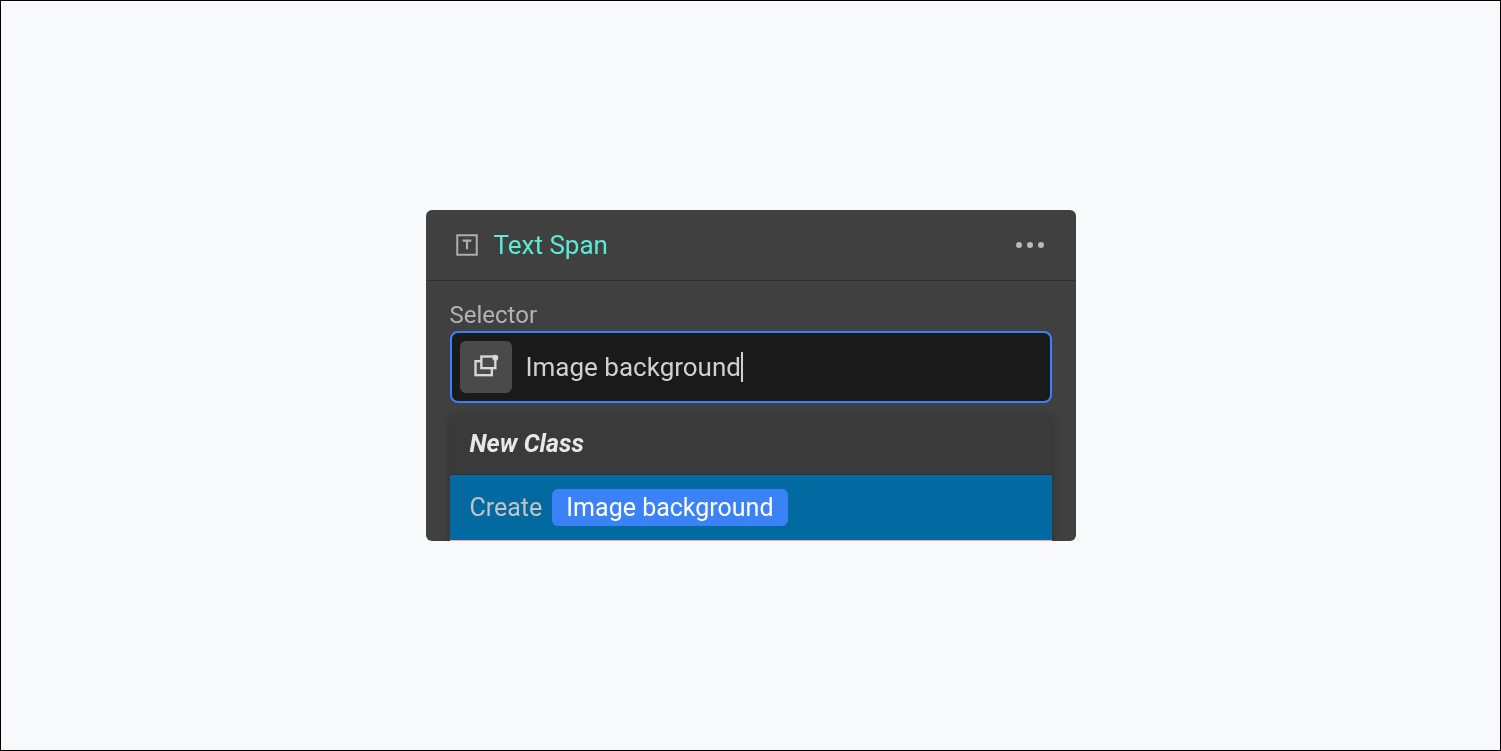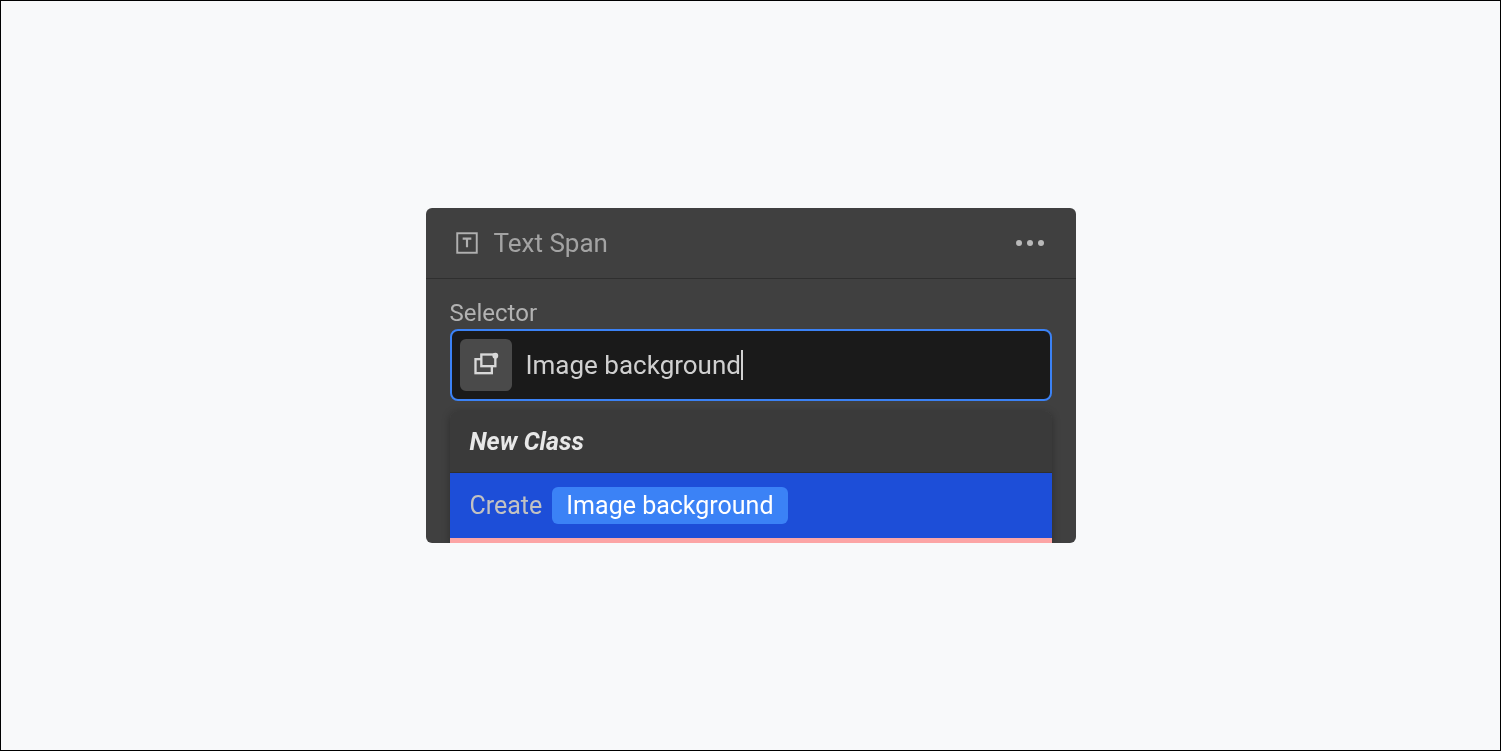--- a/index.html
+++ b/index.html
@@ -36,21 +36,21 @@
       height: 26px;
       display: flex;
       align-items: center;
       justify-content: center;
     }
     .text-span-icon svg {
       width: 26px;
       height: 26px;
     }
     .panel-title {
-      color: #a3a3a3;
+      color: #5eead4;
       font-size: 26px;
       font-weight: 400;
     }
     .more-button {
       display: flex;
       gap: 5px;
       cursor: pointer;
       padding: 4px;
     }
     .more-button .dot {
@@ -115,27 +115,27 @@
     .dropdown-header {
       background: #3a3a3a;
       padding: 16px 20px;
       color: #e8e8e8;
       font-size: 25px;
       font-weight: 700;
       border-bottom: 1px solid #2f2f2f;
       font-style: italic;
     }
     .dropdown-item {
-      background: #1d4ed8;
+      background: #0369a1;
       padding: 14px 20px;
       display: flex;
       align-items: center;
       gap: 10px;
       cursor: pointer;
-      border-bottom: 5px solid #fca5a5;
+      border-bottom: 1px solid #fca5a5;
     }
     .create-label {
       color: #c2c2c2;
       font-size: 25px;
     }
     .class-chip {
       background: #3b82f6;
       color: #fff;
       font-size: 25px;
       padding: 4px 14px;

